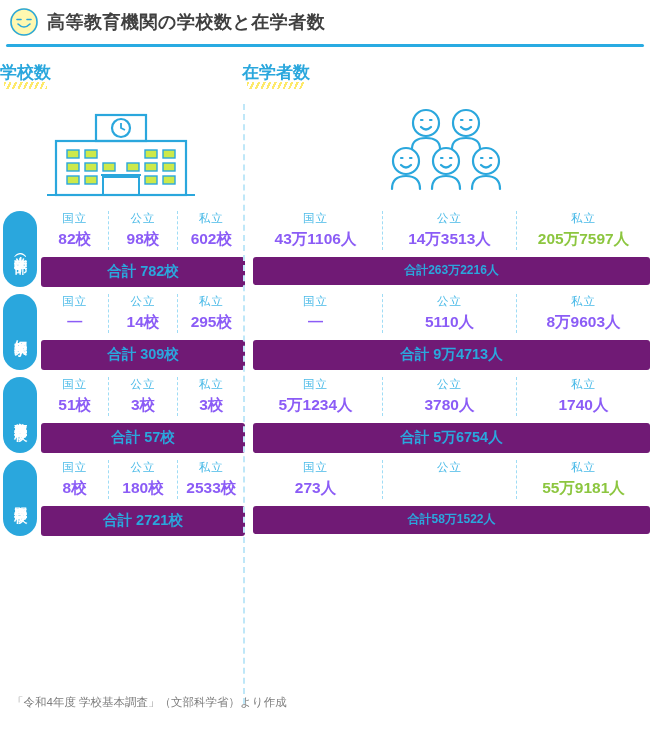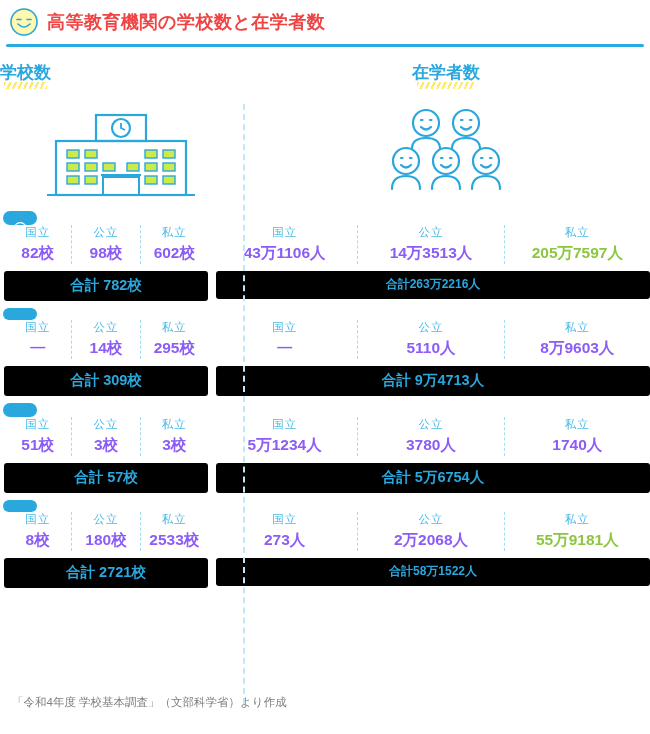--- a/index.html
+++ b/index.html
@@ -25,37 +25,37 @@
     width: 28px; height: 28px;
     border-radius: 50%;
     background: #fff8b0;
     position: relative;
     flex: none;
   }
   .header-icon svg { position: absolute; left: 0; top: 0; }
   .header-title {
     font-size: 18px;
     font-weight: bold;
-    color: #ef4444;
+    color: #404040;
     letter-spacing: 0.5px;
   }
   .header-rule {
     height: 3px;
     background: #29abe2;
     margin: 2px 6px 0 6px;
     border-radius: 2px;
   }
 
   
   .col-titles {
     display: flex;
     margin-top: 14px;
   }
   .col-title-left  { width: 242px; text-align: left; }
-  .col-title-right { flex: 1; text-align: center; }
+  .col-title-right { flex: 1; }
   .col-title-text {
     display: inline-block;
     font-size: 17px;
     font-weight: bold;
     color: #2aa7dd;
     padding-bottom: 3px;
     position: relative;
   }
   .col-title-text::after {
     content: "";
@@ -83,21 +83,20 @@
     top: 104px;
     height: 600px;
     border-left: 2px dashed #bfe7f8;
   }
 
   
   .group {
     display: flex;
     align-items: stretch;
     margin-top: 6px;
-    flex-direction: column;
   }
   .group + .group { margin-top: 7px; }
 
   .tag {
     width: 34px;
     margin-left: 3px;
     background: #2aa7dd;
     border-radius: 17px;
     color: #ffffff;
     font-size: 13px;
@@ -141,21 +140,21 @@
     white-space: nowrap;
   }
   .cell-value.green { color: #8cc63f; }
   .cell-value.dash  { font-size: 15px; }
 
   
   .totals { display: flex; margin-top: 7px; }
   .total-left  { width: 204px; }
   .total-right { flex: 1; margin-left: 8px; }
   .total-bar {
-    background: #000000;
+    background: #701a75;
     border-radius: 3px;
     text-align: center;
     font-size: 14.5px;
     font-weight: bold;
     color: #2aa7dd;
     padding: 5px 0 6px;
     white-space: nowrap;
   }
   .total-bar.big { font-size: 12px; }
 
@@ -418,21 +417,20 @@
           <div class="cell-value">2533校</div>
         </div>
       </div>
       <div class="side-right">
         <div class="cell divide-r">
           <div class="cell-label">国立</div>
           <div class="cell-value">273人</div>
         </div>
         <div class="cell divide-r">
           <div class="cell-label">公立</div>
-          <div class="cell-value">2万2068人</div>
         </div>
         <div class="cell">
           <div class="cell-label">私立</div>
           <div class="cell-value green">55万9181人</div>
         </div>
       </div>
     </div>
     <div class="totals">
       <div class="total-left">
         <div class="total-bar">合計 2721校</div>

